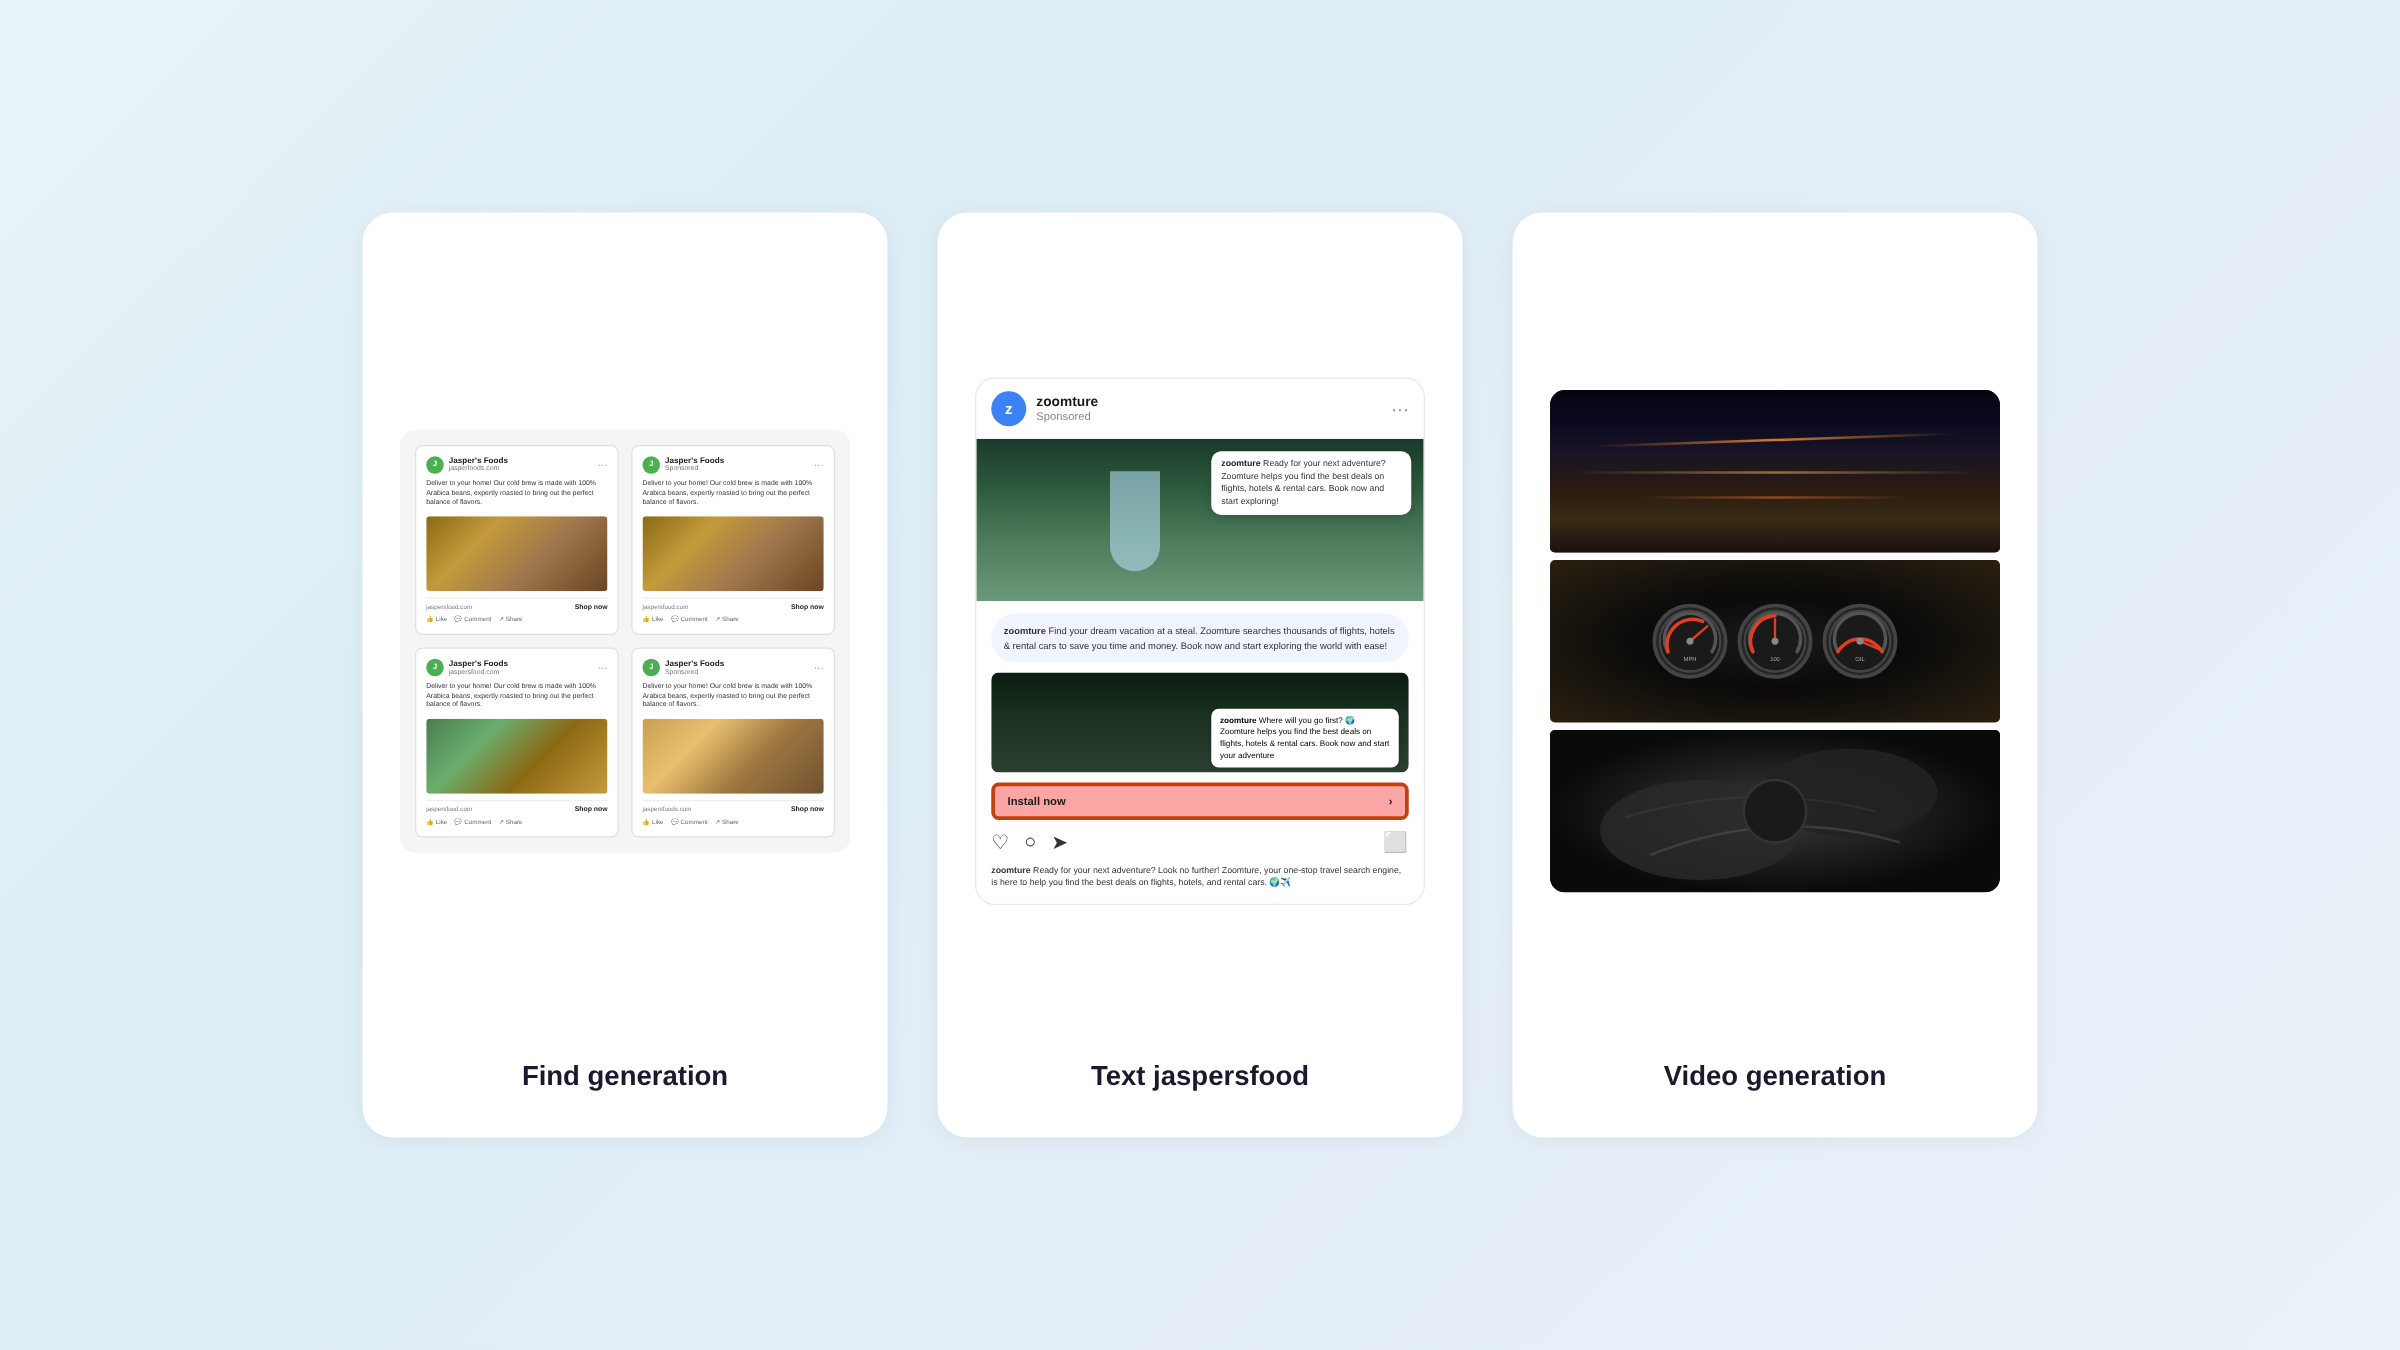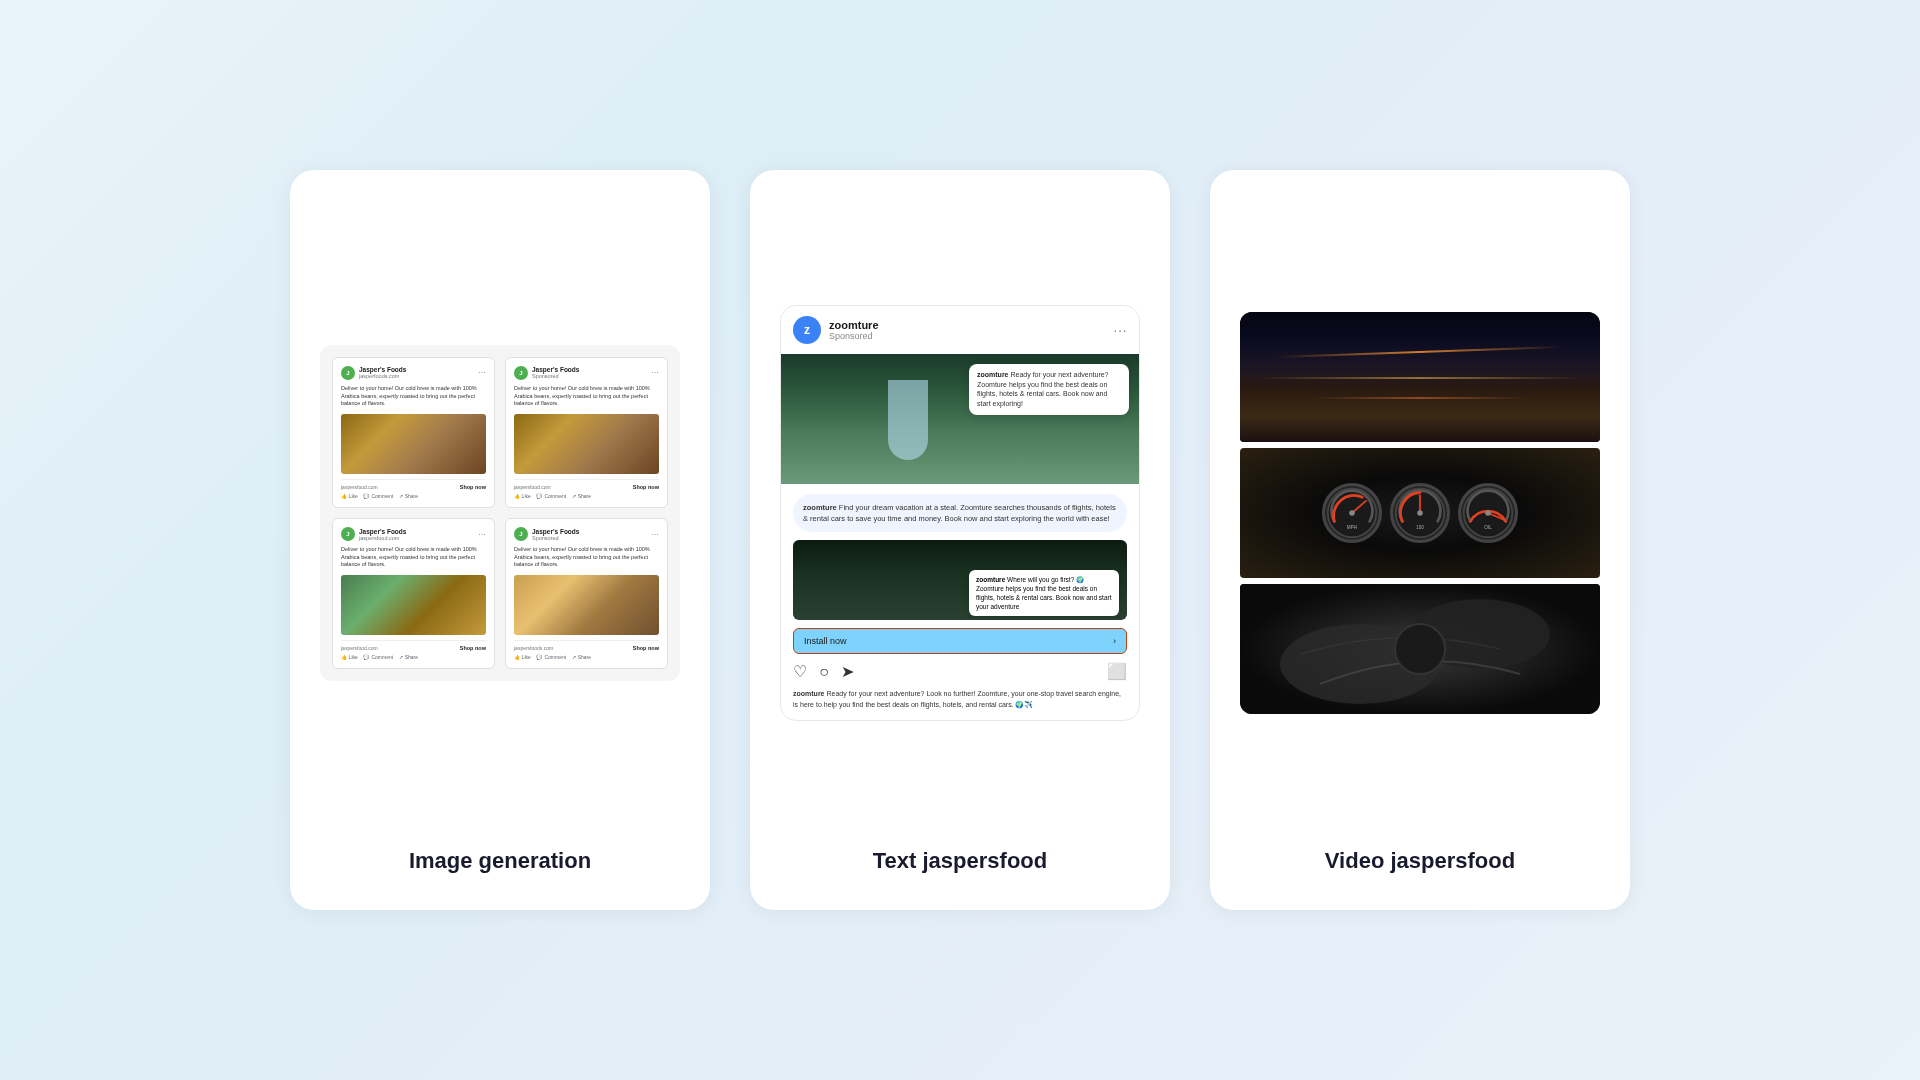--- a/index.html
+++ b/index.html
@@ -305,27 +305,27 @@
       max-width: 150px;
       font-size: 6.5px;
       line-height: 1.4;
       box-shadow: 0 1px 5px rgba(0,0,0,0.15);
     }
 
     .ig-install-btn {
       display: flex;
       align-items: center;
       justify-content: space-between;
-      background: #7dd3fc;
-      border: 1px solid #c2410c;
+      background: #fca5a5;
+      border: 3px solid #c2410c;
       border-radius: 6px;
       padding: 7px 10px;
       margin-bottom: 8px;
       font-size: 9px;
-      font-weight: 400;
+      font-weight: 700;
       color: #1a1a1a;
     }
 
     .ig-actions-row {
       display: flex;
       align-items: center;
       gap: 12px;
       margin-bottom: 8px;
     }
 
@@ -527,21 +527,21 @@
           </div>
           <div class="fb-actions">
             <span class="fb-action">👍 Like</span>
             <span class="fb-action">💬 Comment</span>
             <span class="fb-action">↗ Share</span>
           </div>
         </div>
 
       </div>
     </div>
-    <div class="card-label">Image generation</div>
+    <div class="card-label">Find generation</div>
   </div>
 
   <div class="card">
     <div class="card-preview">
       <div class="text-gen-preview">
 
         <div class="ig-header">
           <div class="ig-avatar">z</div>
           <div>
             <div class="ig-username">zoomture</div>
@@ -657,16 +657,16 @@
             <ellipse cx="120" cy="80" rx="80" ry="40" fill="#2a2a2a" opacity="0.8"></ellipse>
             <ellipse cx="240" cy="50" rx="70" ry="35" fill="#222" opacity="0.9"></ellipse>
             <path d="M80 100 Q180 60 280 90" stroke="#555" stroke-width="2" fill="none" opacity="0.5"></path>
             <path d="M60 70 Q160 40 260 65" stroke="#444" stroke-width="1.5" fill="none" opacity="0.4"></path>
             <circle cx="180" cy="65" r="25" fill="#1a1a1a" stroke="#333" stroke-width="2"></circle>
           </svg>
         </div>
 
       </div>
     </div>
-    <div class="card-label">Video jaspersfood</div>
+    <div class="card-label">Video generation</div>
   </div>
 
 </div>
 
 </body></html>

